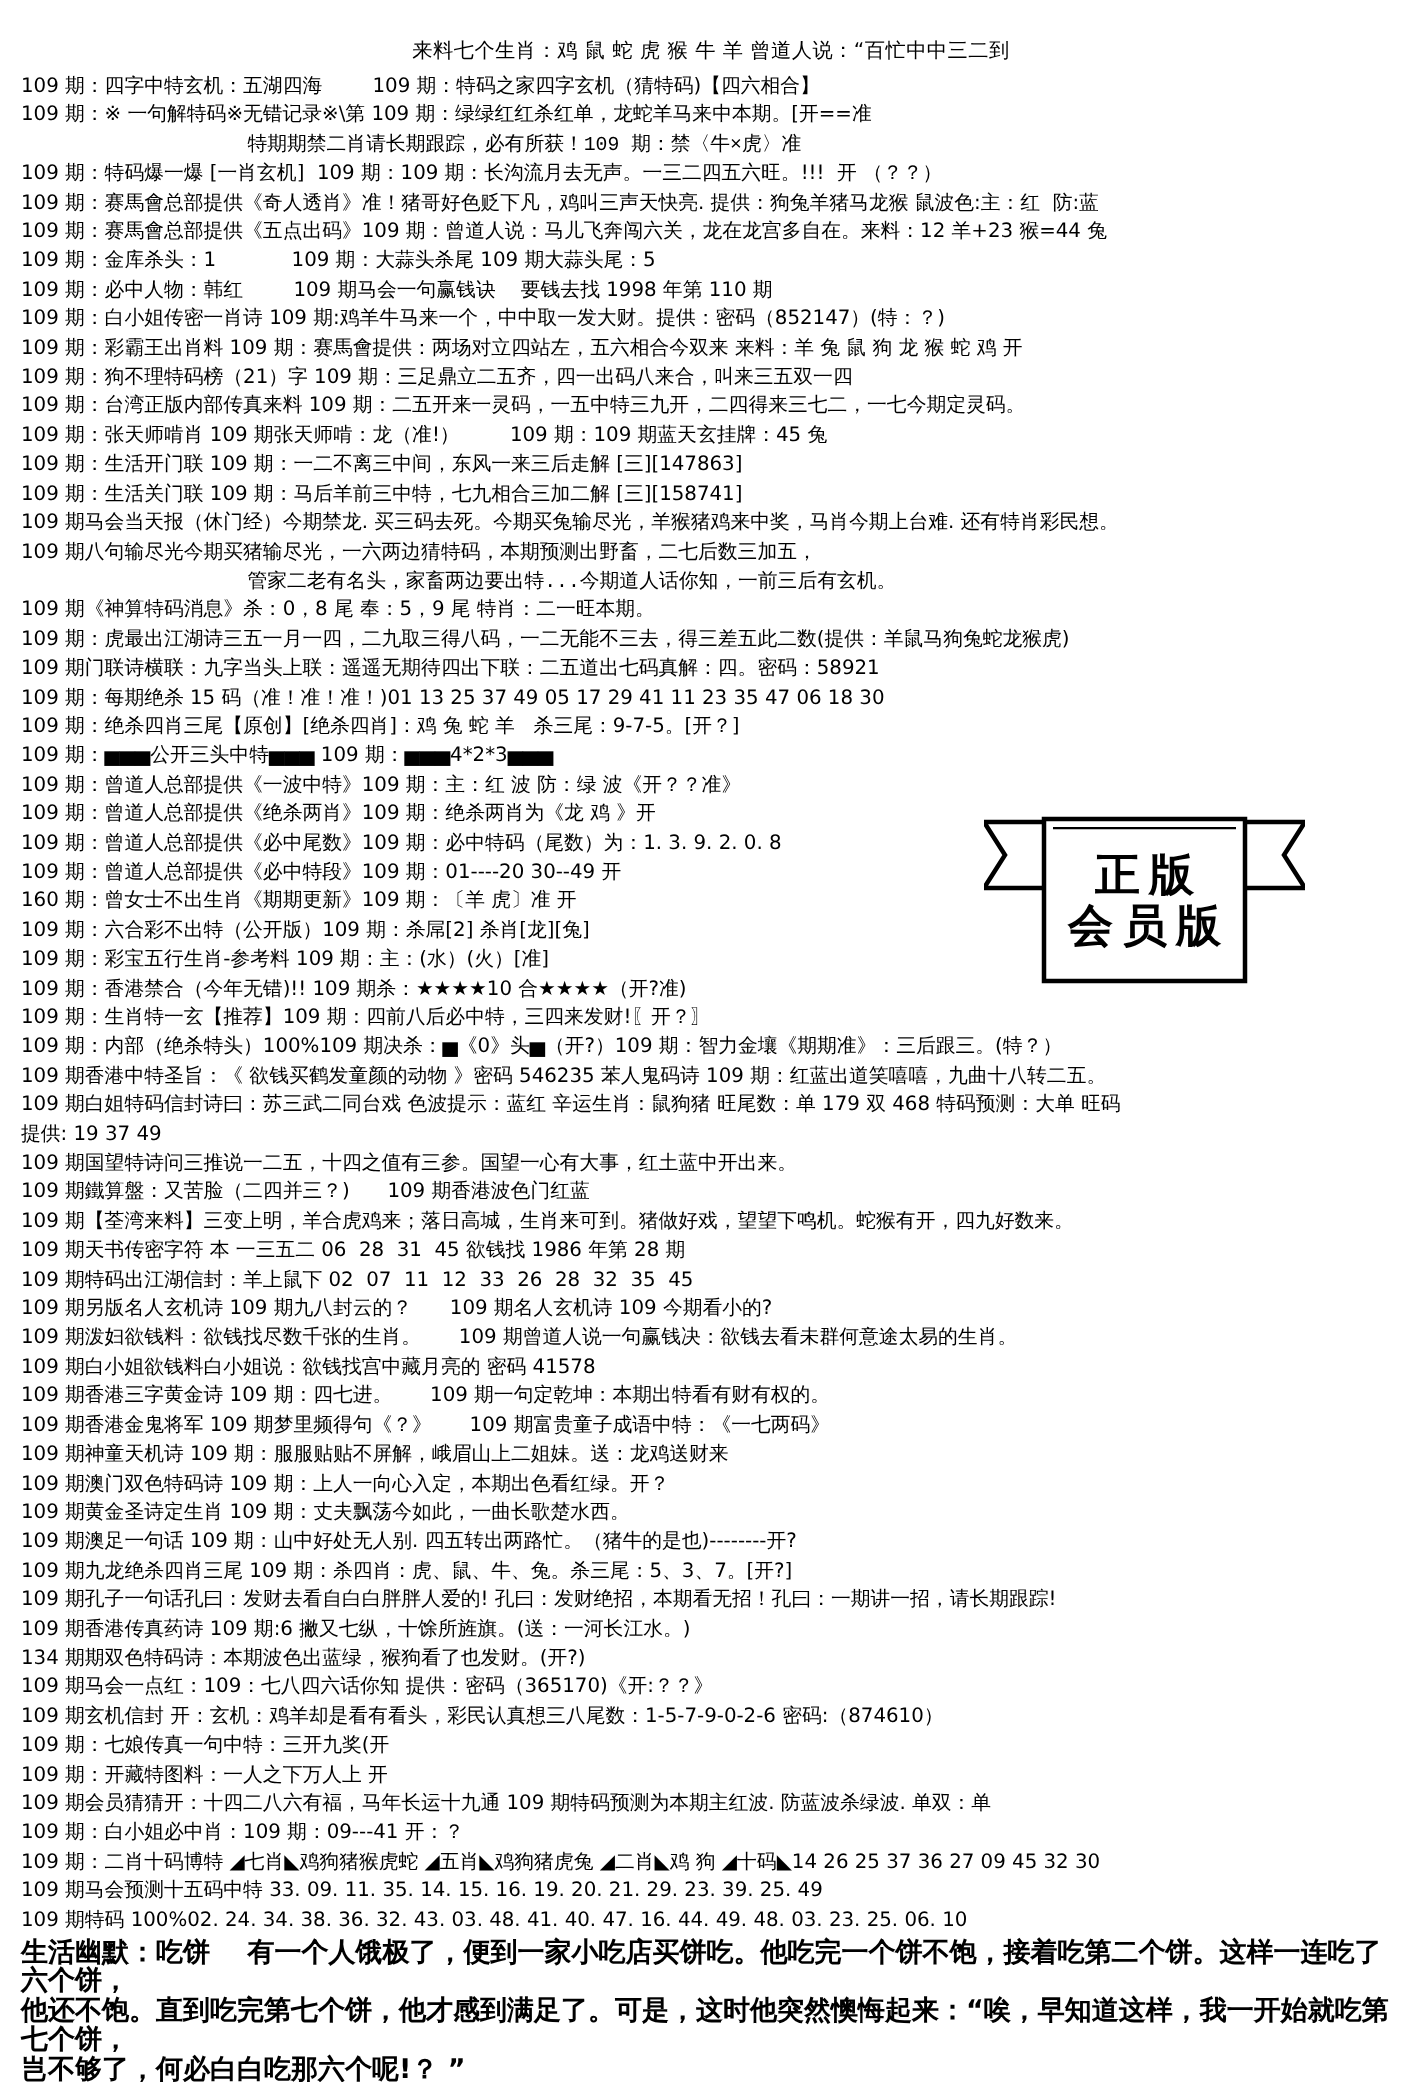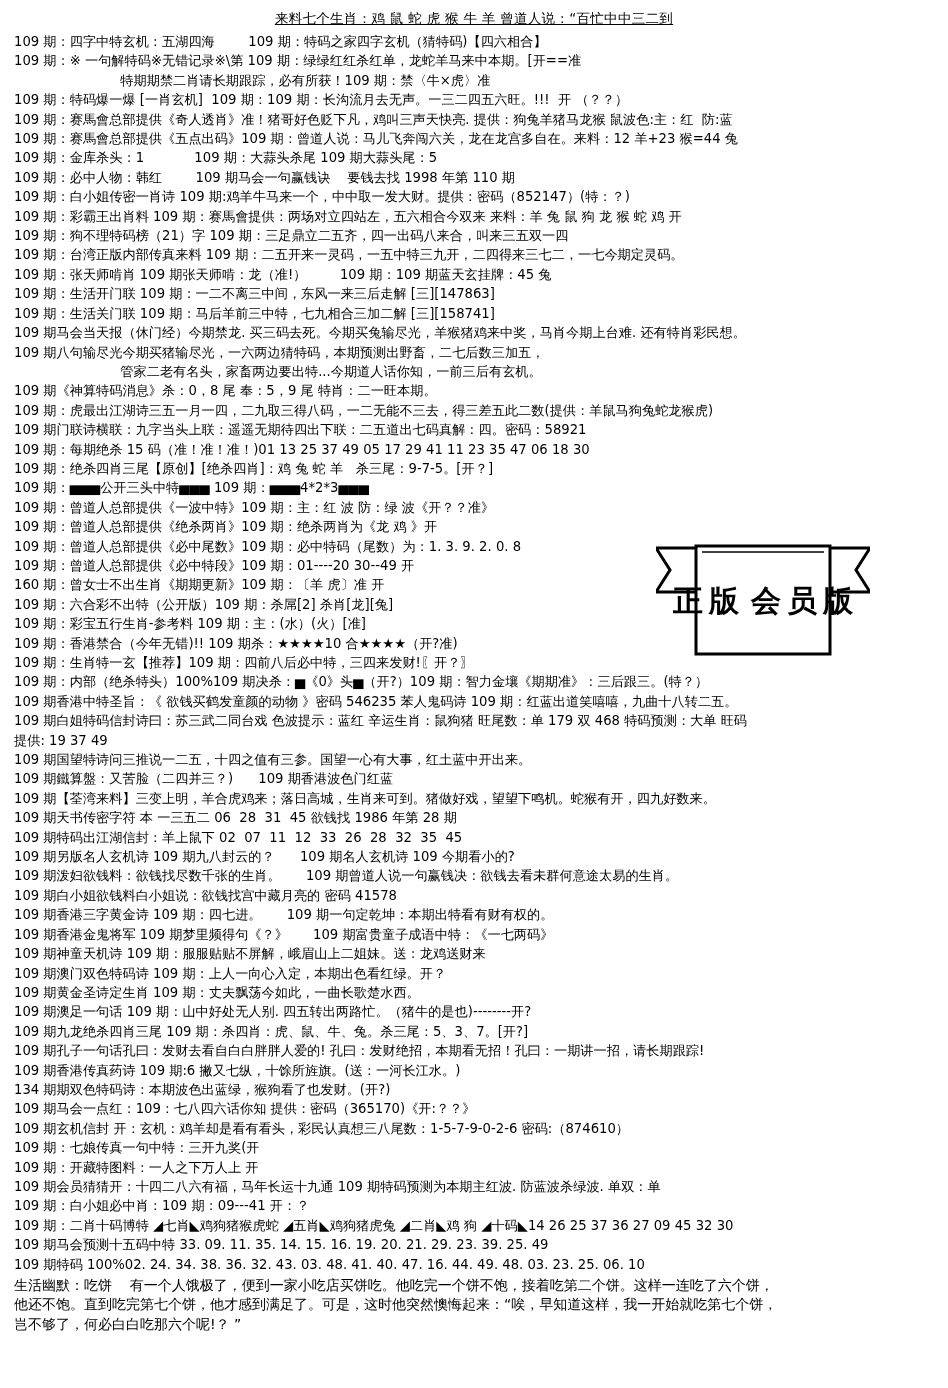--- a/index.html
+++ b/index.html
@@ -17,75 +17,75 @@
     position: relative;
     width: 948px;
     min-height: 1388px;
     padding: 10px 14px 8px 14px;
     box-sizing: border-box;
   }
   .header-line {
     text-align: center;
     font-size: 13.5px;
     line-height: 17px;
-    margin: 0 0 5px 0;
+    margin: 16px 0 5px 0;
     white-space: nowrap;
     letter-spacing: 0.3px;
-    text-decoration: underline;
   }
   .lines {
     font-size: 13.2px;
     line-height: 19.4px;
   }
   .line {
     white-space: pre-wrap;
     word-break: break-all;
     margin: 0;
     padding: 0;
   }
-  .indent2 { padding-left: 56px; }
+  .indent2 { padding-left: 56px; font-family: Liberation Mono, monospace; }
 
   
   .banner {
     position: absolute;
     right: 78px;
     top: 540px;
     width: 214px;
     height: 122px;
     z-index: 5;
   }
   .banner svg { display: block; }
   .banner .btext {
     position: absolute;
     left: 0;
     top: 0;
     width: 214px;
     height: 122px;
     display: flex;
-    flex-direction: row;
+    flex-direction: column;
     align-items: center;
     justify-content: center;
     font-family: "DejaVu Sans", "Liberation Sans", sans-serif;
     font-weight: bold;
     letter-spacing: 6px;
   }
   .banner .btext .b1 {
     font-size: 30px;
     line-height: 34px;
     text-indent: 6px;
   }
   .banner .btext .b2 {
     font-size: 30px;
     line-height: 34px;
     text-indent: 6px;
   }
   .bottom-block {
-    font-size: 14px;
+    font-size: 18px;
     line-height: 19.4px;
     margin-top: 2px;
+    font-weight: bold;
   }
 </style>
 </head>
 <body>
 
 <div class="page">
 
   <div class="header-line">来料七个生肖：鸡 鼠 蛇 虎 猴 牛 羊 曾道人说：“百忙中中三二到</div>
 
   <div class="lines" id="lines">

